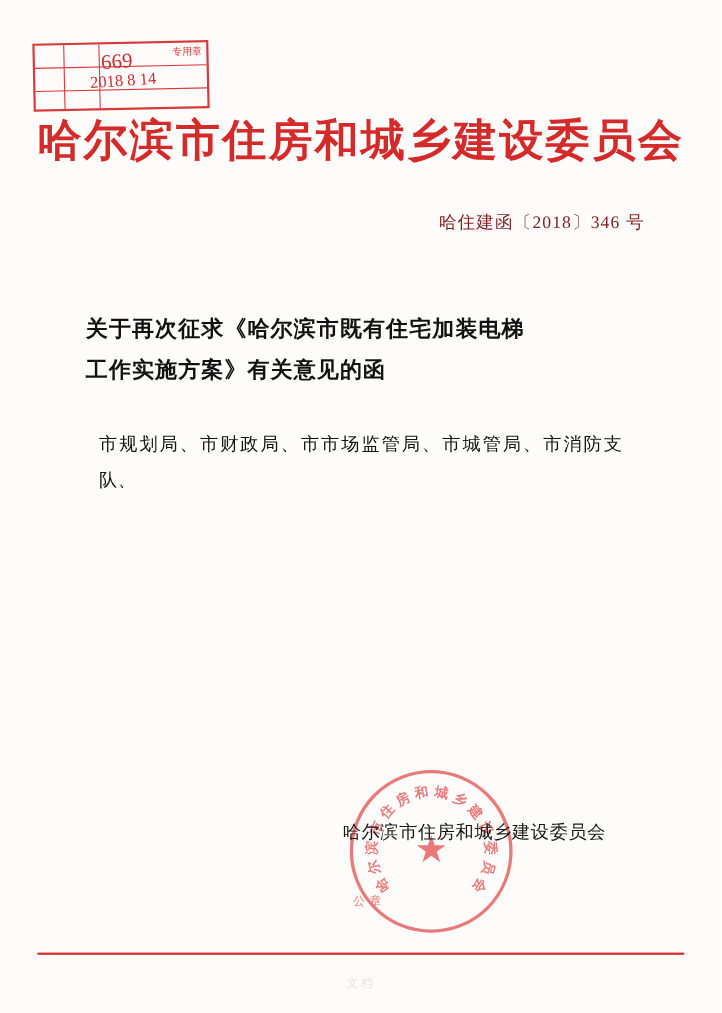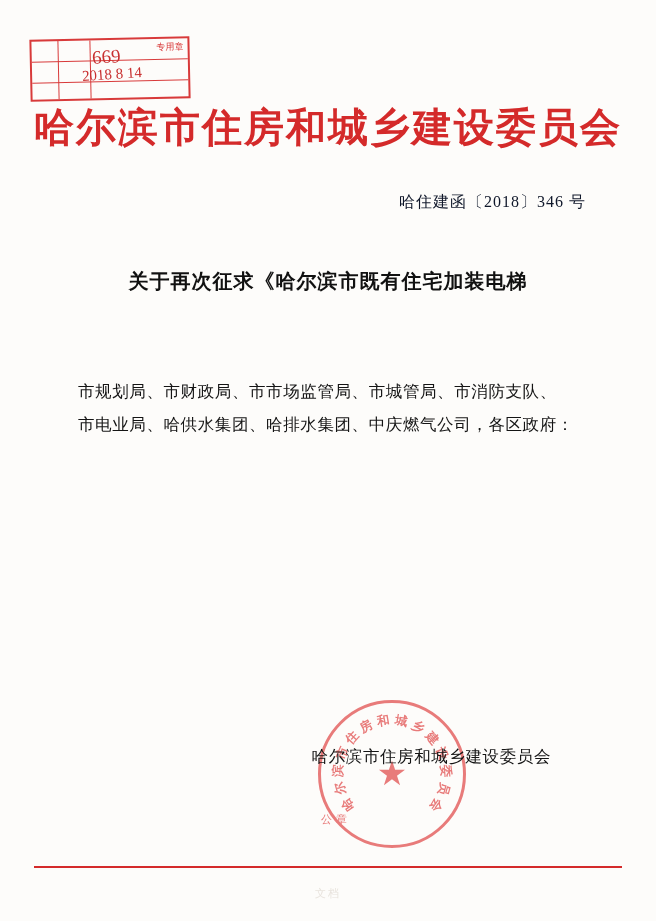--- a/index.html
+++ b/index.html
@@ -85,50 +85,49 @@
     letter-spacing: 2px;
     font-family: "DejaVu Serif", "Liberation Serif", serif;
     white-space: nowrap;
   }
   
   .doc-number {
     position: absolute;
     right: 70px;
     top: 192px;
     font-size: 16px;
-    color: #0f172a;
+    color: #7f1d1d;
     letter-spacing: 1px;
   }
   
   .title {
     position: absolute;
     left: 78px;
-    top: 262px;
+    top: 280px;
     width: 500px;
-    text-align: center;
     font-size: 20px;
     font-weight: bold;
     line-height: 38px;
     letter-spacing: 1px;
     color: #111;
   }
   
   .body-wrap {
     position: absolute;
     left: 78px;
     top: 375px;
     width: 500px;
     font-size: 16.5px;
     line-height: 33px;
     letter-spacing: 0.6px;
     color: #141414;
     text-align: justify;
   }
   .body-wrap p {
-    margin: 0;
+    margin: 12px;
   }
   .indent {
     text-indent: 2em;
   }
   
   .signature {
     position: absolute;
     right: 105px;
     top: 740px;
     text-align: left;
@@ -220,25 +219,25 @@
   </div>
   <div class="reg-hand num">669</div>
   <div class="reg-hand date">2018 8 14</div>
 
   <div class="masthead">哈尔滨市住房和城乡建设委员会</div>
 
   <div class="doc-number">哈住建函〔2018〕346 号</div>
 
   <div class="title">
     <div>关于再次征求《哈尔滨市既有住宅加装电梯</div>
+    <div>工作实施方案》有关意见的函</div>
   </div>
 
   <div class="body-wrap">
     <p>市规划局、市财政局、市市场监管局、市城管局、市消防支队、</p>
-    <p>市电业局、哈供水集团、哈排水集团、中庆燃气公司，各区政府：</p>
   </div>
 
   <div class="round-seal">
     <div class="seal-ring-text">
         <span style="transform: rotate(-215deg) translate(56px) rotate(90deg) translate(-6px, -6px);">哈</span>
         <span style="transform: rotate(-195.769deg) translate(56px) rotate(90deg) translate(-6px, -6px);">尔</span>
         <span style="transform: rotate(-176.538deg) translate(56px) rotate(90deg) translate(-6px, -6px);">滨</span>
         <span style="transform: rotate(-157.308deg) translate(56px) rotate(90deg) translate(-6px, -6px);">市</span>
         <span style="transform: rotate(-138.077deg) translate(56px) rotate(90deg) translate(-6px, -6px);">住</span>
         <span style="transform: rotate(-118.846deg) translate(56px) rotate(90deg) translate(-6px, -6px);">房</span>

